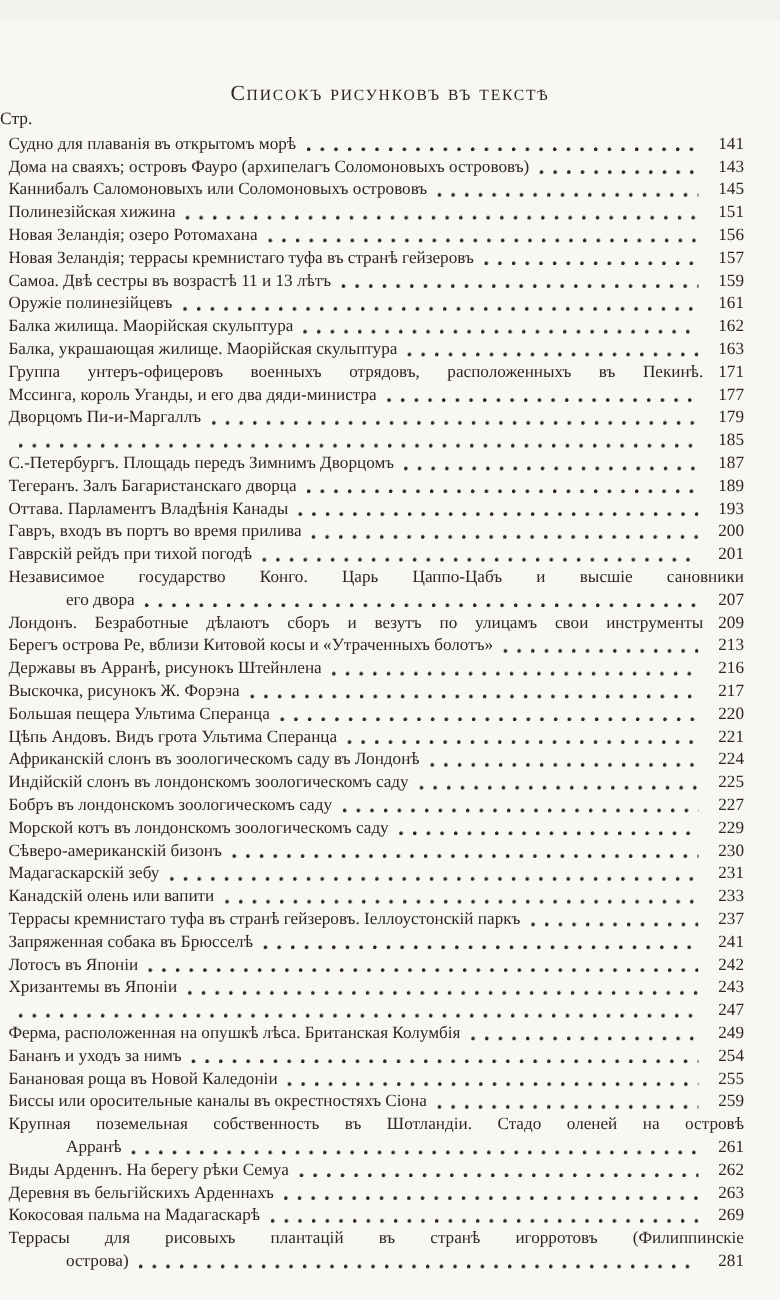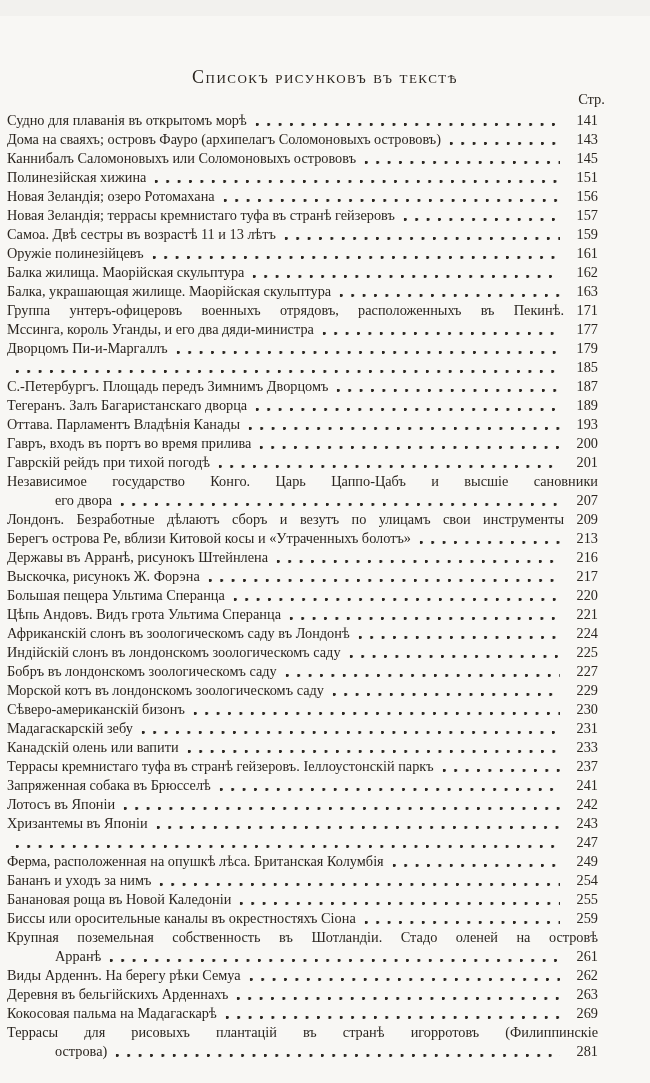--- a/index.html
+++ b/index.html
@@ -19,26 +19,26 @@
     font-size:18px;
     line-height:22px;
     font-variant:small-caps;
     letter-spacing:1.5px;
     font-weight:normal;
     margin:0;
   }
   .col-header{
     margin-top:2px;
     padding-right:45px;
-    text-align:right;
+    text-align:left;
     font-size:14.5px;
     line-height:19px;
   }
   .list{
-    padding:2px 52px 0 7px;
+    padding:2px 30px 0 7px;
   }
   .row{
     display:flex;
     align-items:baseline;
     line-height:19px;
     font-size:14.3px;
     white-space:nowrap;
   }
   .row .t{
     flex:0 1 auto;

